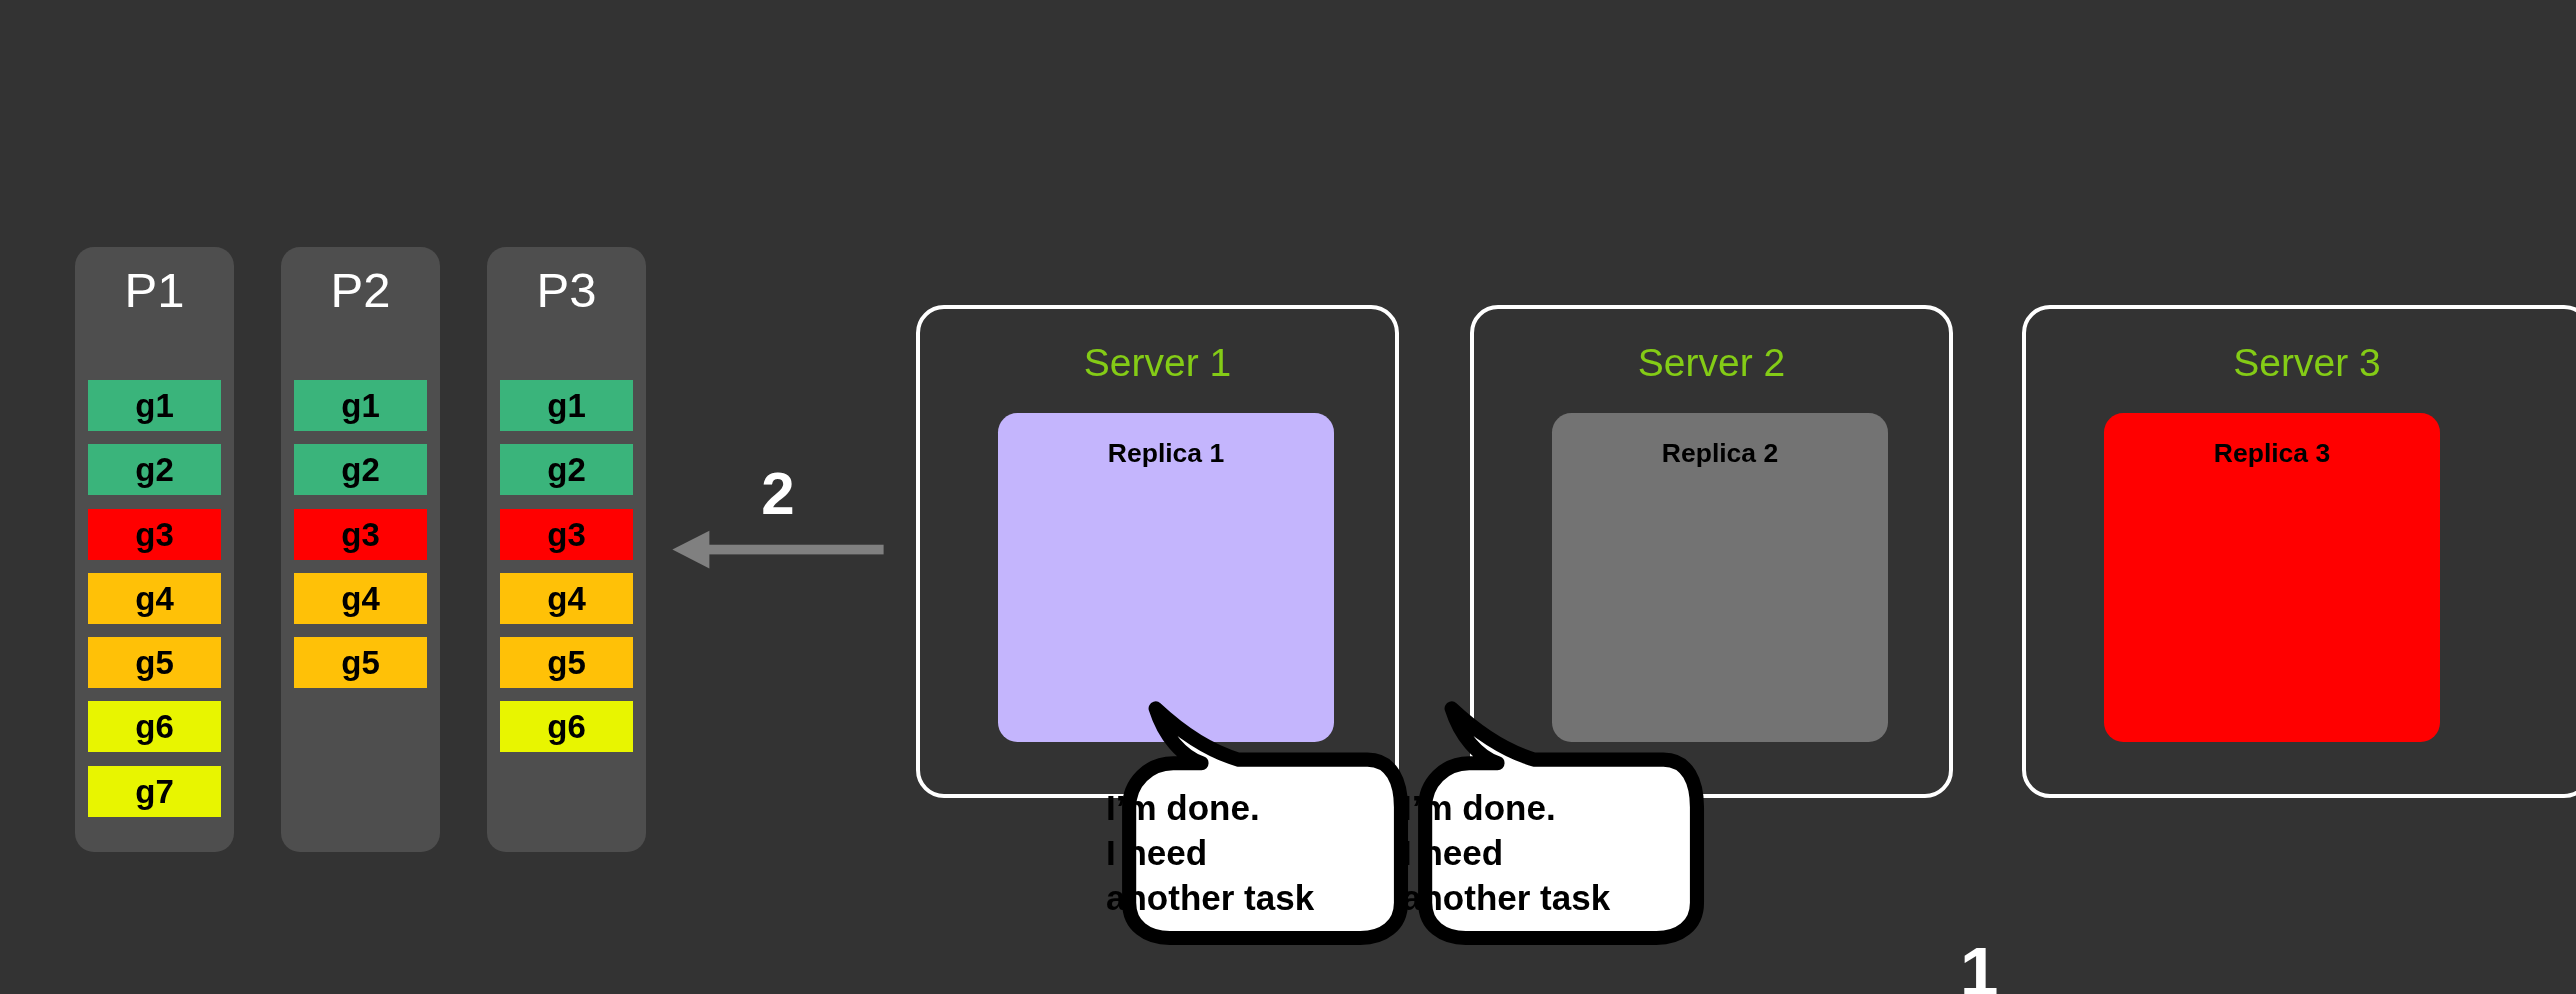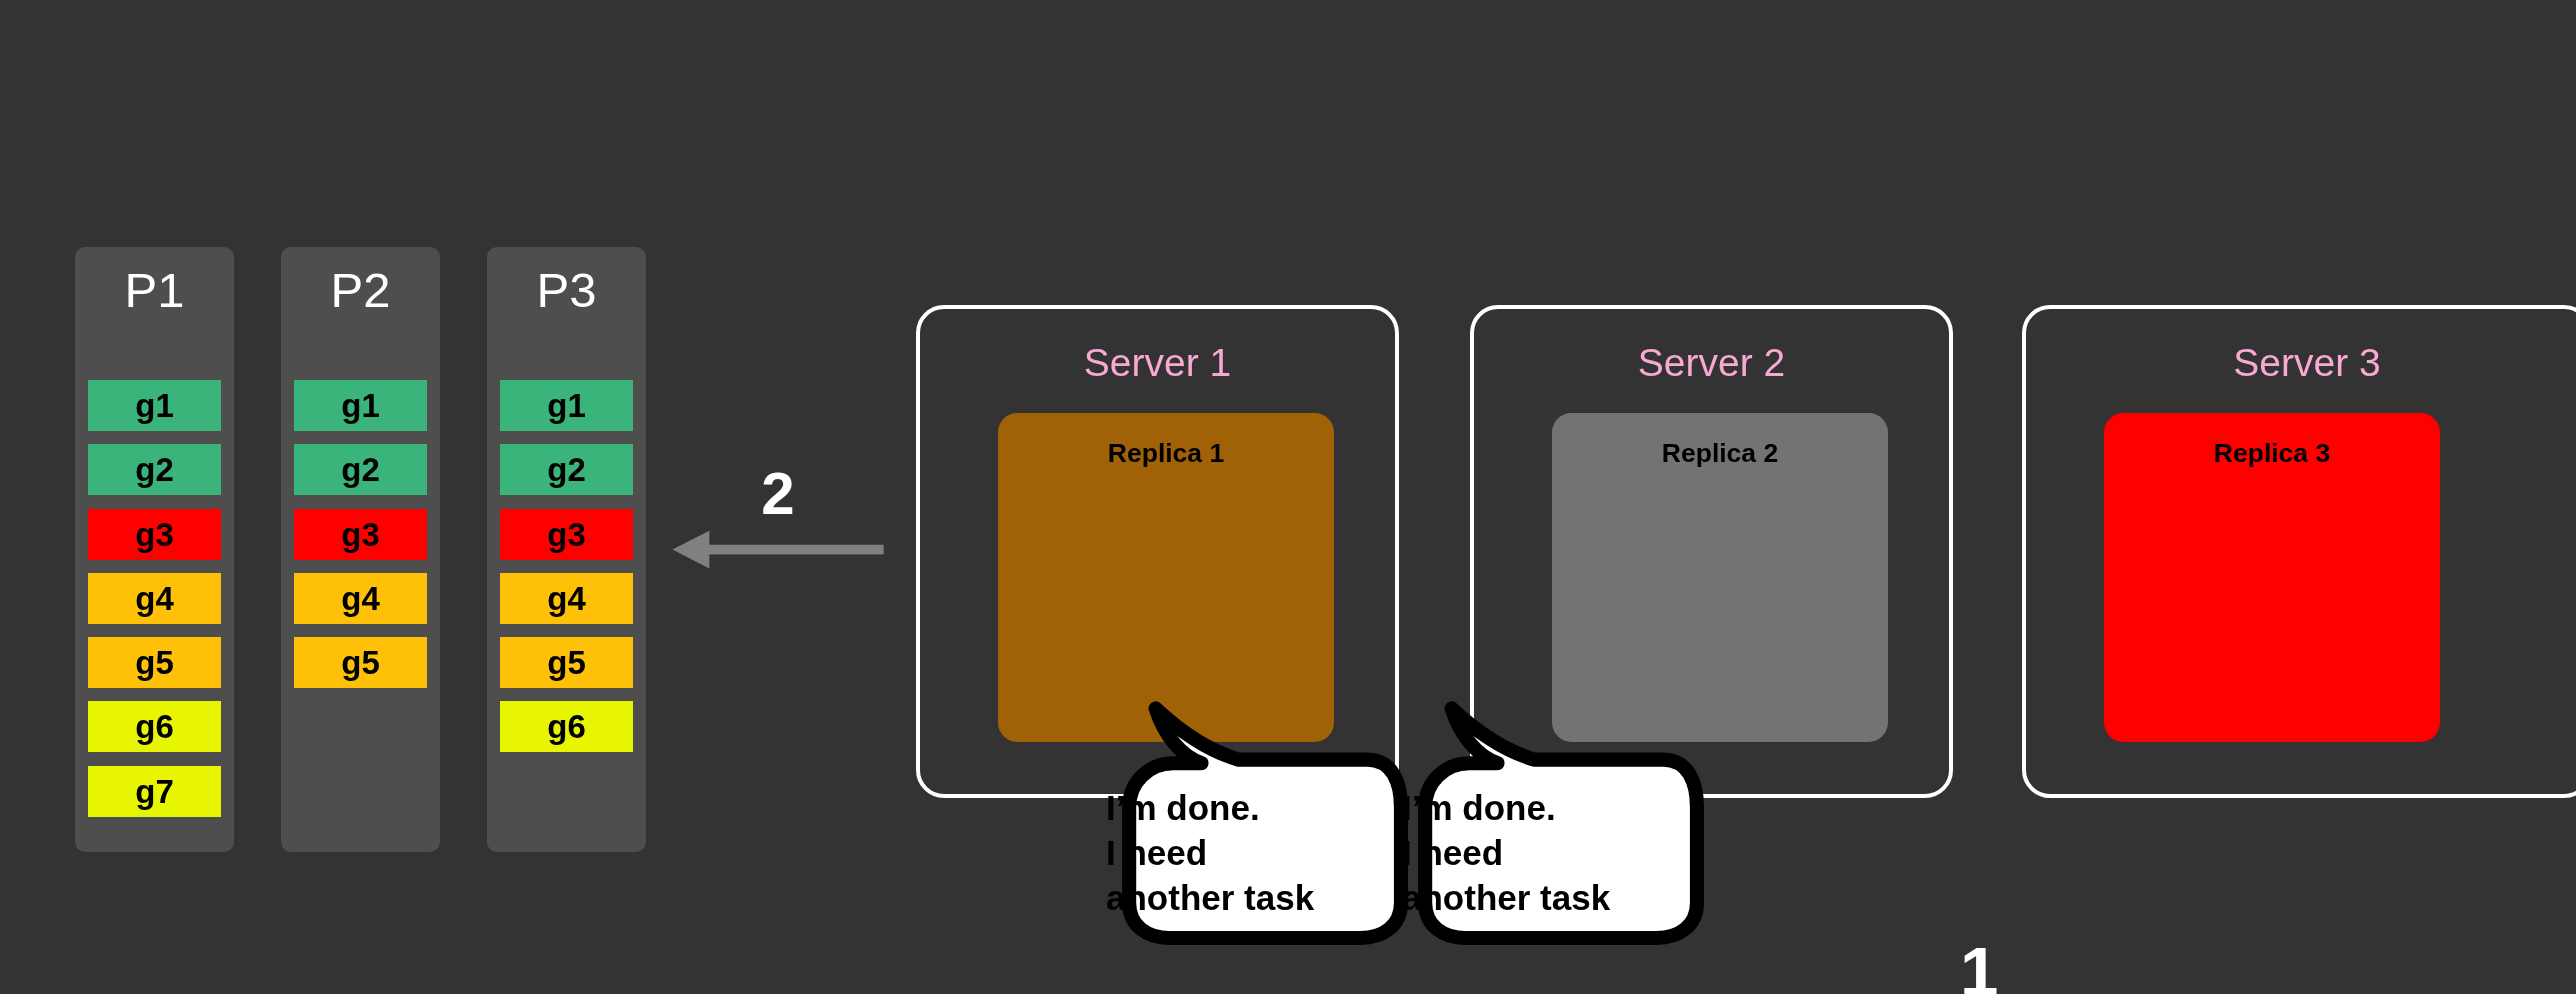--- a/index.html
+++ b/index.html
@@ -13,21 +13,21 @@
     height: 994px;
     background: #333333;
     overflow: hidden;
     font-family: "Liberation Sans", sans-serif;
   }
 
   
   .proc-col {
     position: absolute;
     background: #4e4e4e;
-    border-radius: 10px;
+    border-radius: 19px;
     box-sizing: border-box;
   }
   .proc-title {
     position: absolute;
     left: 0;
     right: 0;
     top: 19.4px;
     text-align: center;
     color: #ffffff;
     font-size: 49px;
@@ -85,21 +85,21 @@
     border-radius: 28px;
     box-sizing: border-box;
     background: transparent;
   }
   .server-title {
     position: absolute;
     left: 0;
     right: 0;
     top: 34px;
     text-align: center;
-    color: #f9a8d4;
+    color: #84cc16;
     font-size: 39px;
     font-weight: 400;
     line-height: 1;
   }
   .replica {
     position: absolute;
     border-radius: 19.4px;
     box-sizing: border-box;
   }
   .replica-label {
@@ -187,21 +187,21 @@
     <svg class="arrow-svg" width="212" height="44" viewBox="0 0 240 50">
       <g fill="#808080">
         <rect x="35" y="19" width="205" height="11"></rect>
         <polygon points="0,24.5 42,3 42,46"></polygon>
       </g>
     </svg>
   </div>
 
   <div class="server" style="left:916px; top:305px; width:483px; height:493px;">
     <div class="server-title">Server 1</div>
-    <div class="replica" style="left:78px; top:104px; width:336px; height:329px; background:#a16207;">
+    <div class="replica" style="left:78px; top:104px; width:336px; height:329px; background:#c4b5fd;">
       <div class="replica-label">Replica 1</div>
     </div>
   </div>
 
   <div class="server" style="left:1470px; top:305px; width:483px; height:493px;">
     <div class="server-title">Server 2</div>
     <div class="replica" style="left:78px; top:104px; width:336px; height:329px; background:#737373;">
       <div class="replica-label">Replica 2</div>
     </div>
   </div>

